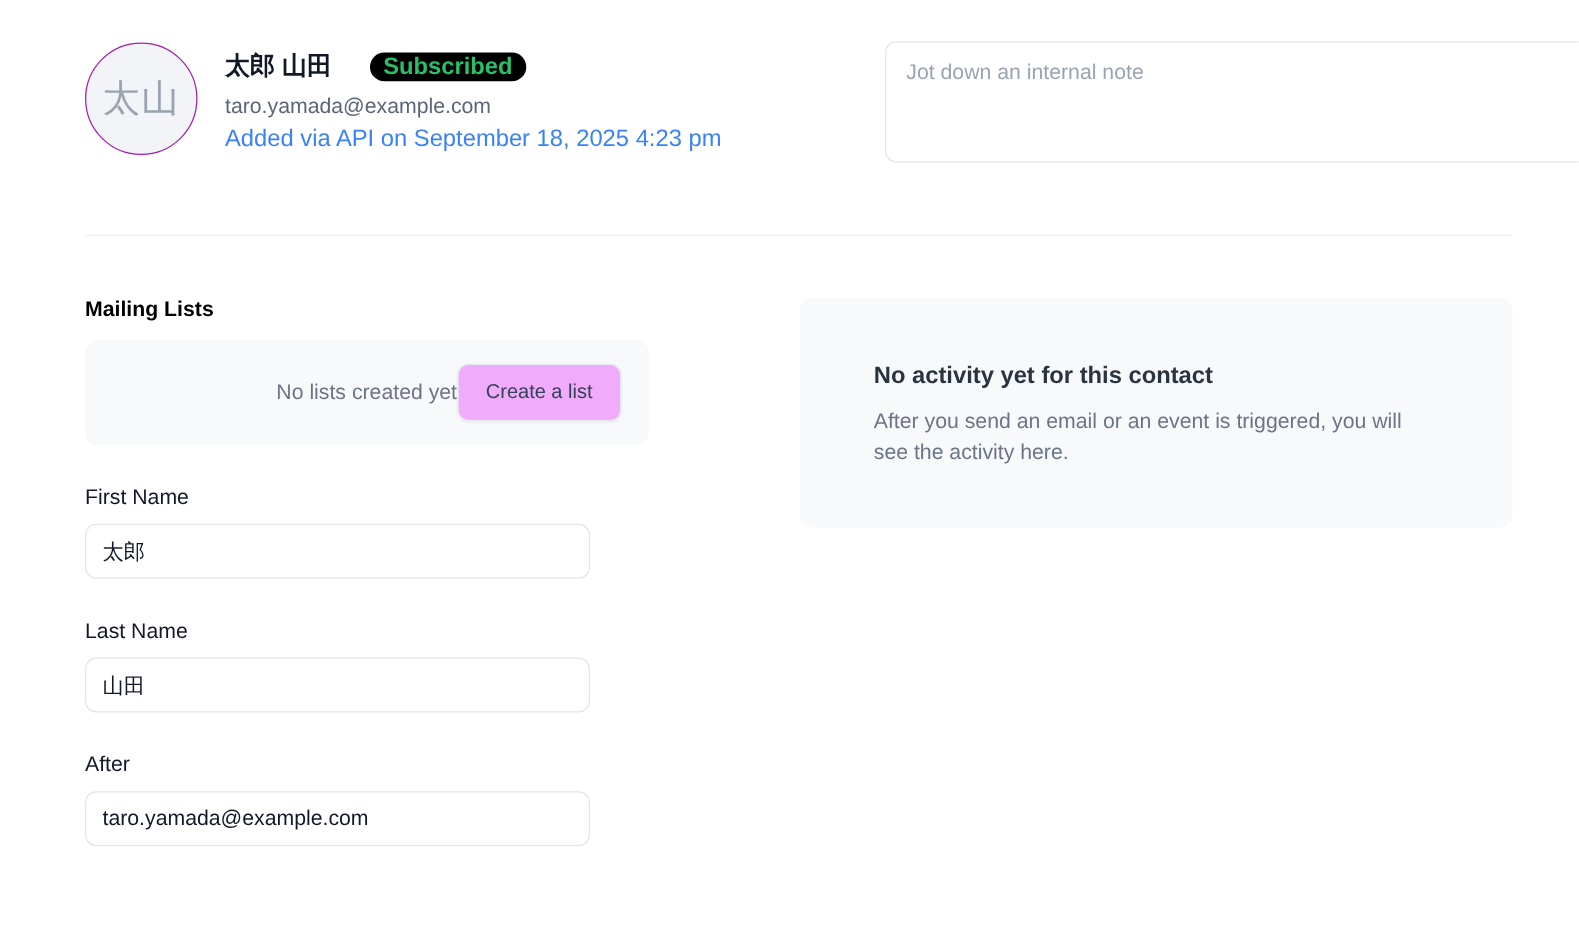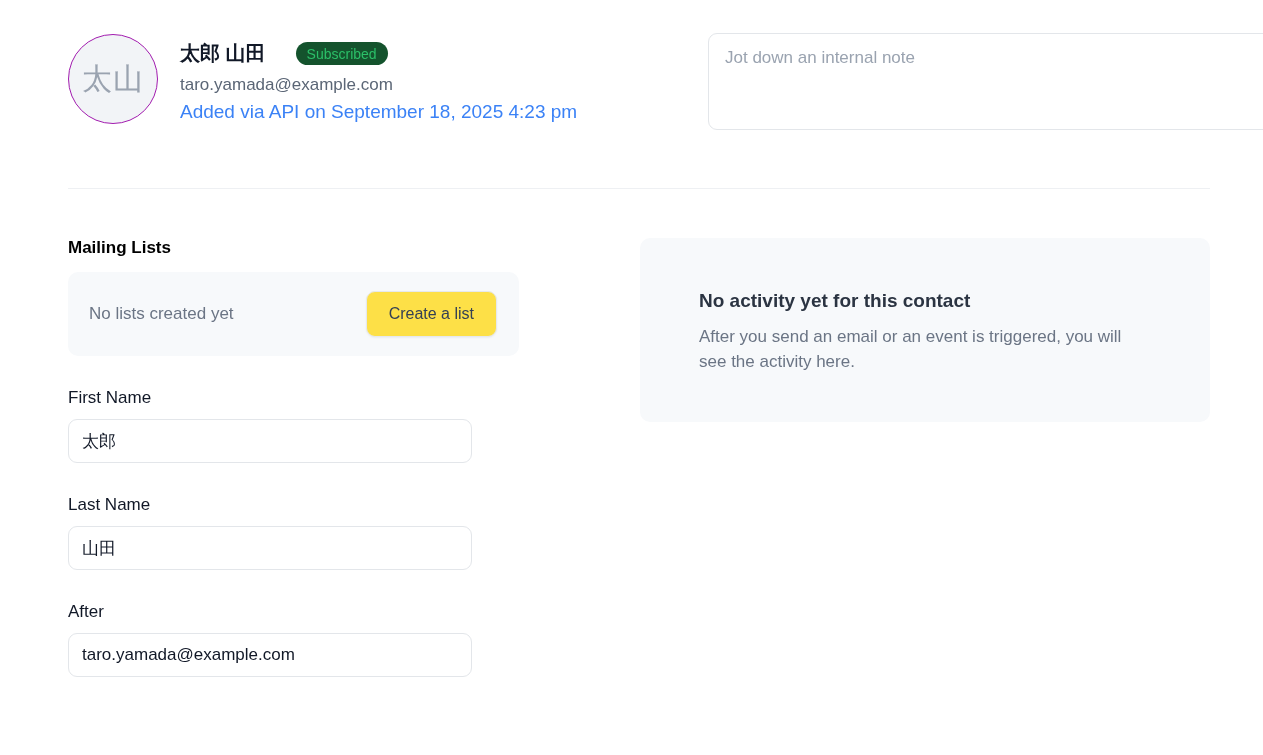--- a/index.html
+++ b/index.html
@@ -72,24 +72,24 @@
     line-height: 22px;
     white-space: nowrap;
   }
 
   .badge {
     display: inline-flex;
     align-items: center;
     height: 23px;
     padding: 0 11px;
     border-radius: 999px;
-    background: #14532d;
+    background: #000000;
     color: #2bbf68;
-    font-size: 14px;
-    font-weight: normal;
+    font-size: 19px;
+    font-weight: bold;
     line-height: 1;
     white-space: nowrap;
   }
 
   .contact-email {
     margin-top: 9px;
     font-size: 17px;
     color: #5b6676;
     line-height: 20px;
     white-space: nowrap;
@@ -161,36 +161,36 @@
     margin: 0 0 14px 0;
   }
 
   .lists-card {
     width: 451px;
     height: 84px;
     background: #f7f9fb;
     border-radius: 10px;
     display: flex;
     align-items: center;
-    justify-content: space-between;
+    justify-content: flex-end;
     padding: 0 22px 0 21px;
   }
 
   .lists-empty {
     font-size: 17px;
     color: #6b7585;
     line-height: 20px;
   }
 
   .create-list-btn {
     height: 46px;
     padding: 0 22px;
     border: 1px solid #e6e9ed;
     border-radius: 9px;
-    background: #fde047;
+    background: #f0abfc;
     box-shadow: 0 1px 2px rgba(16,24,40,0.05);
     font-family: "Liberation Sans", "DejaVu Sans", sans-serif;
     font-size: 16px;
     color: #344054;
     cursor: pointer;
     white-space: nowrap;
   }
 
   .field { margin-top: 32px; }
   .field-label {

